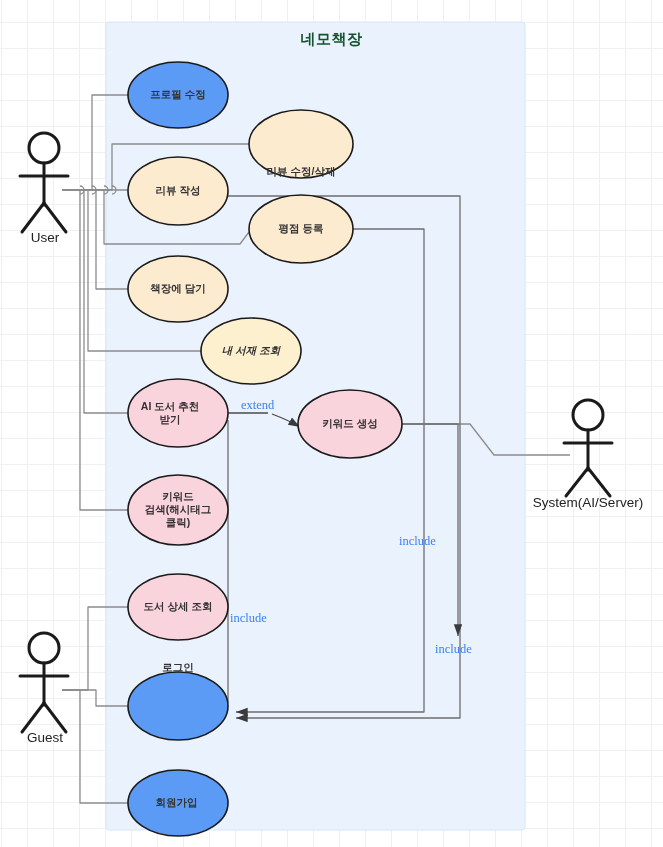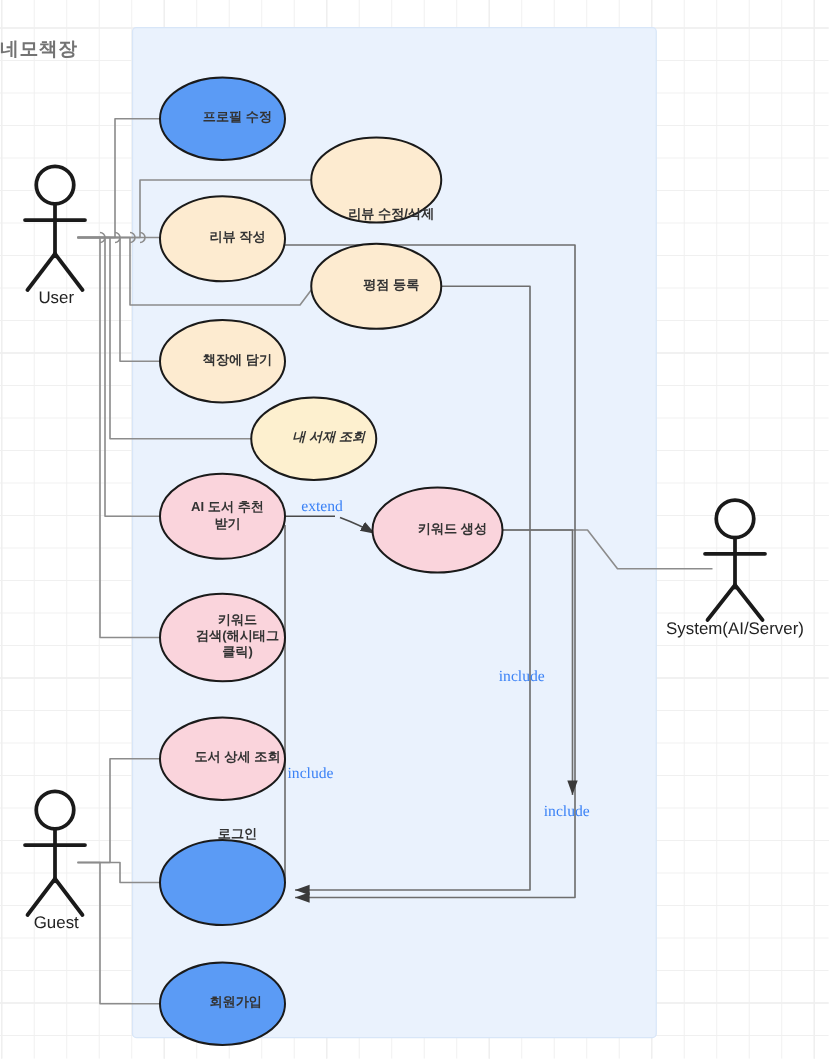--- a/index.html
+++ b/index.html
@@ -23,42 +23,42 @@
   #canvas{position:absolute;left:0;top:0;width:663px;height:847px;}
   .uc-label{
     position:absolute;
     text-align:center;
     color:#333333;
     font-size:10.5px;
     line-height:13px;
     font-weight:600;
     pointer-events:none;
     white-space:pre-line;
-    padding-left:12px;
   }
   .actor-label{
     position:absolute;
     text-align:center;
     color:#222;
     font-size:13.5px;
     white-space:nowrap;
   }
   .edge-label{
     position:absolute;
     font-family:"Liberation Serif","DejaVu Serif",serif;
     font-size:12.5px;
     color:#3b82f6;
     white-space:nowrap;
   }
   #sys-title{
     position:absolute;
     left:0;right:0;
+    text-align:center;
     font-size:15px;
     font-weight:bold;
-    color:#737373;
+    color:#14532d;
     letter-spacing:.5px;
   }
 </style>
 </head>
 <body>
 
 <div id="grid"></div>
 
 <svg id="canvas" viewBox="0 0 663 847">
   <defs>

